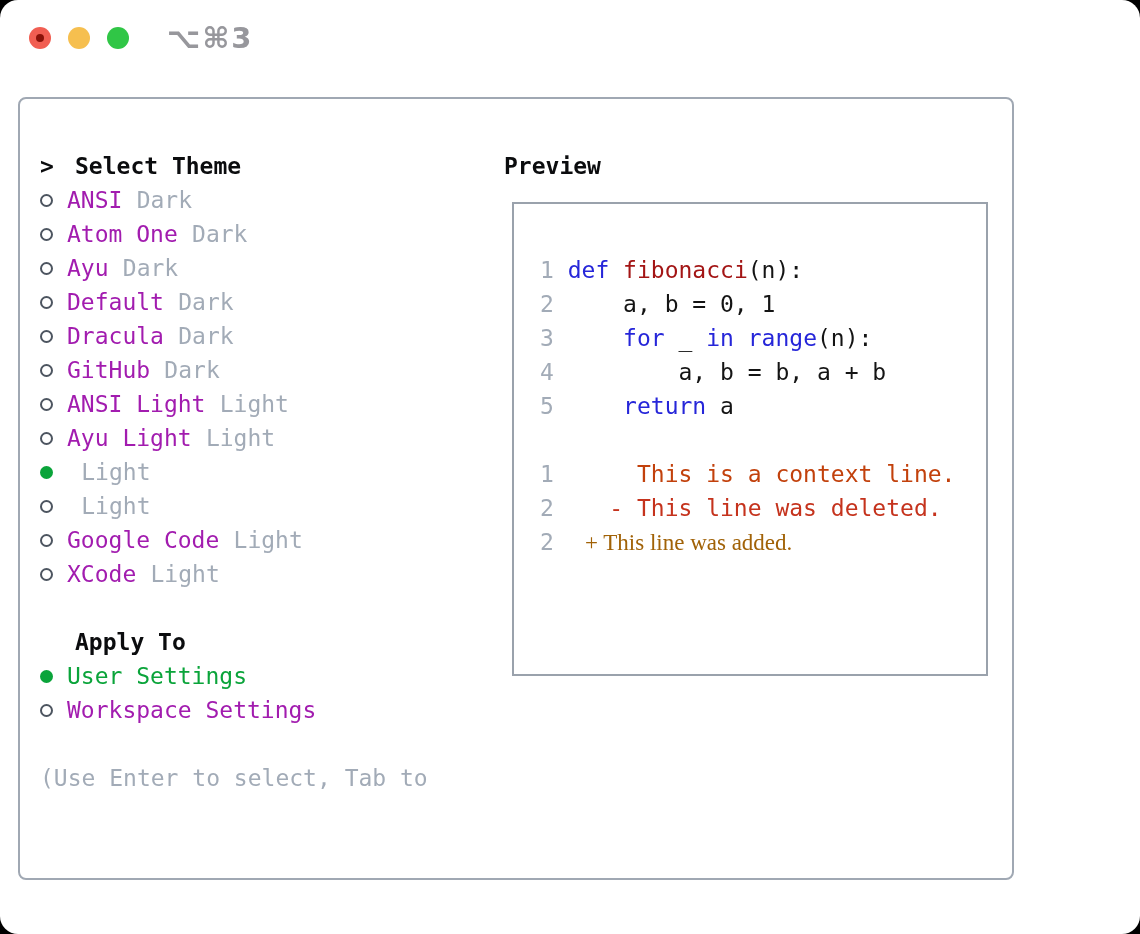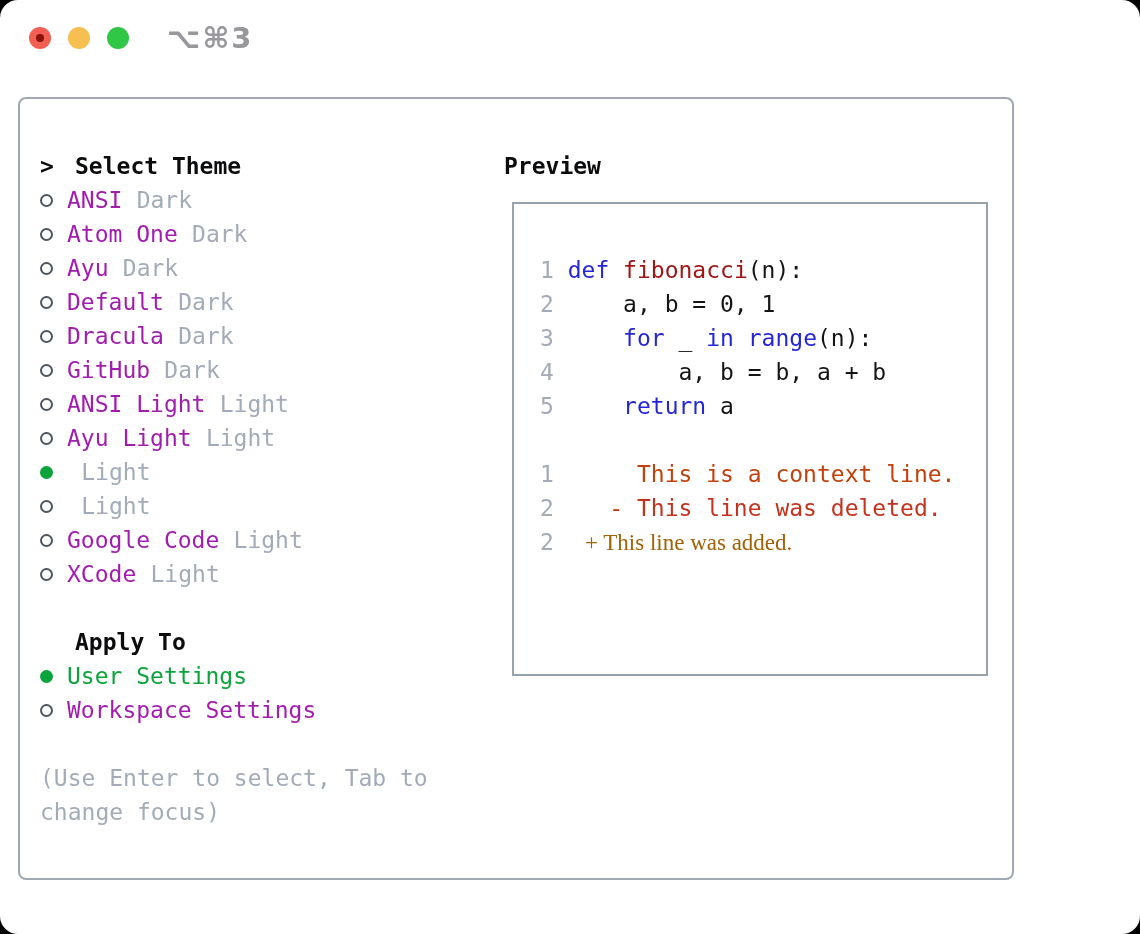--- a/index.html
+++ b/index.html
@@ -104,21 +104,20 @@
       </div>
 
       <div id="apply-items">
           <div class="row"><span class="bullet-cell"><span class="dot filled"></span></span><span class="t-name selected">User Settings</span></div>
           <div class="row"><span class="bullet-cell"><span class="dot open"></span></span><span class="t-name">Workspace Settings</span></div>
         </div>
 
       <div class="row spacer"></div>
 
       <div class="row hint">(Use Enter to select, Tab to</div>
-      <div class="row hint">change focus)</div>
     </div>
 
     <div class="preview-title">Preview</div>
 
     <div class="preview-box">
       <div class="code" id="code-lines">
           <div class="code-line"><span class="ln">1 </span><span class="seg-kw">def</span><span class="seg-pl"> </span><span class="seg-fn">fibonacci</span><span class="seg-pl">(n):</span></div>
           <div class="code-line"><span class="ln">2 </span><span class="seg-pl">    a, b = 0, 1</span></div>
           <div class="code-line"><span class="ln">3 </span><span class="seg-pl">    </span><span class="seg-kw">for</span><span class="seg-pl"> _ </span><span class="seg-kw">in</span><span class="seg-pl"> </span><span class="seg-kw">range</span><span class="seg-pl">(n):</span></div>
           <div class="code-line"><span class="ln">4 </span><span class="seg-pl">        a, b = b, a + b</span></div>

